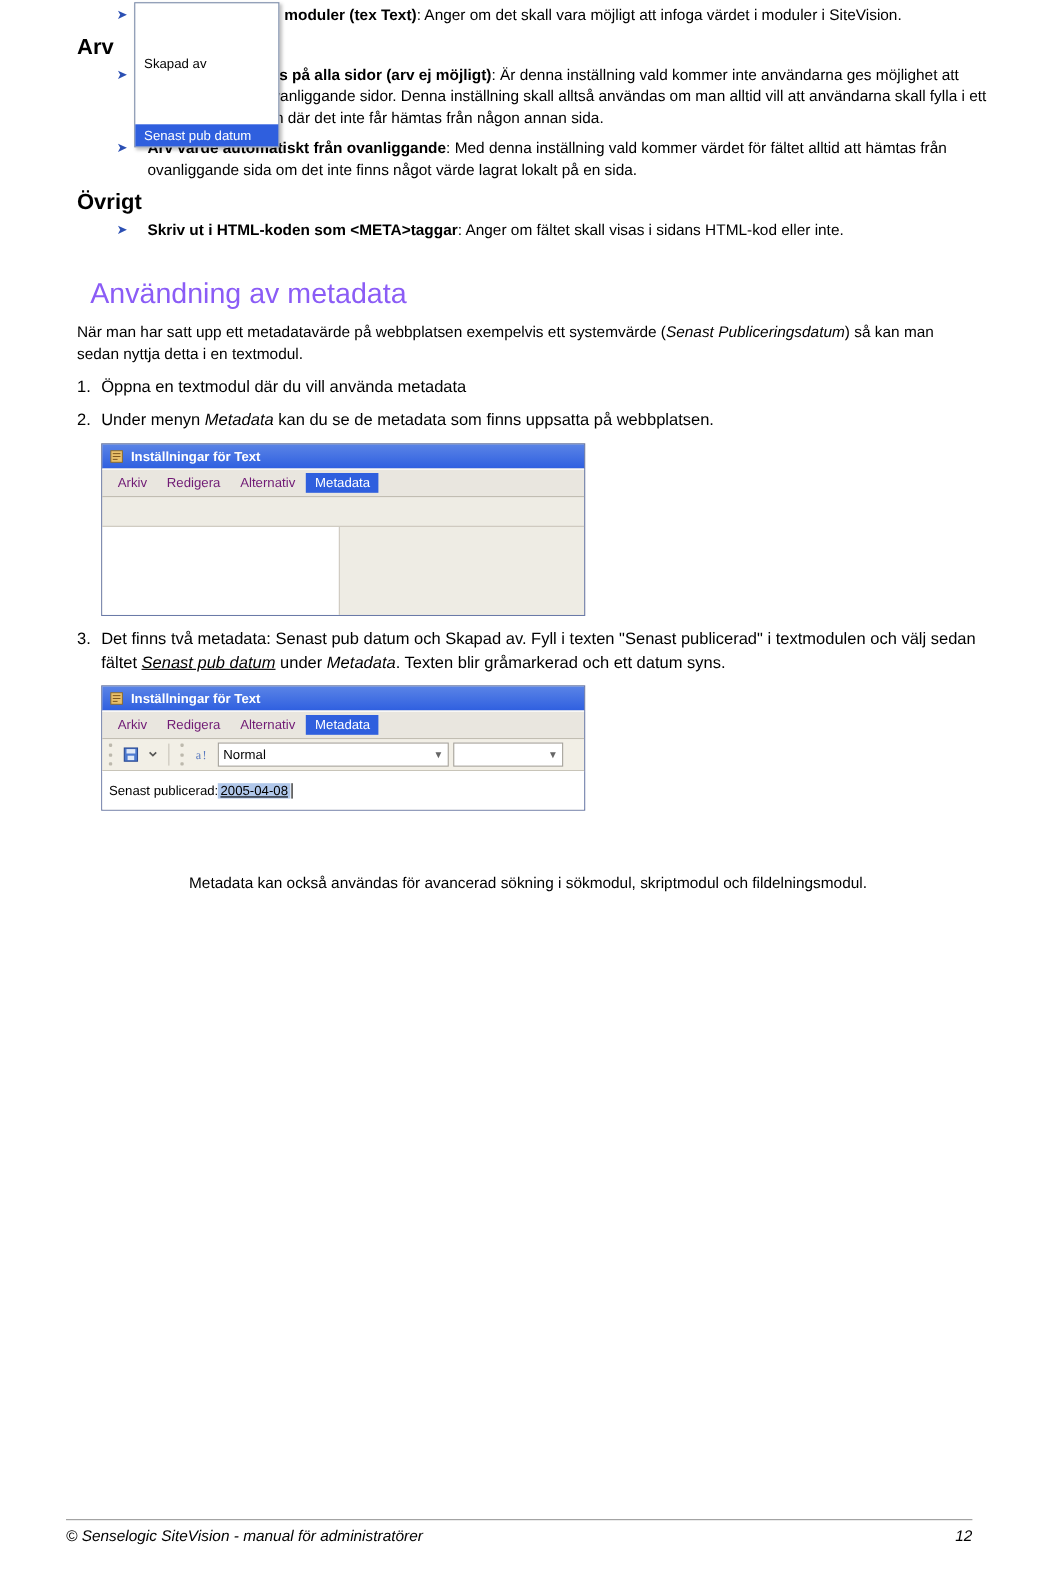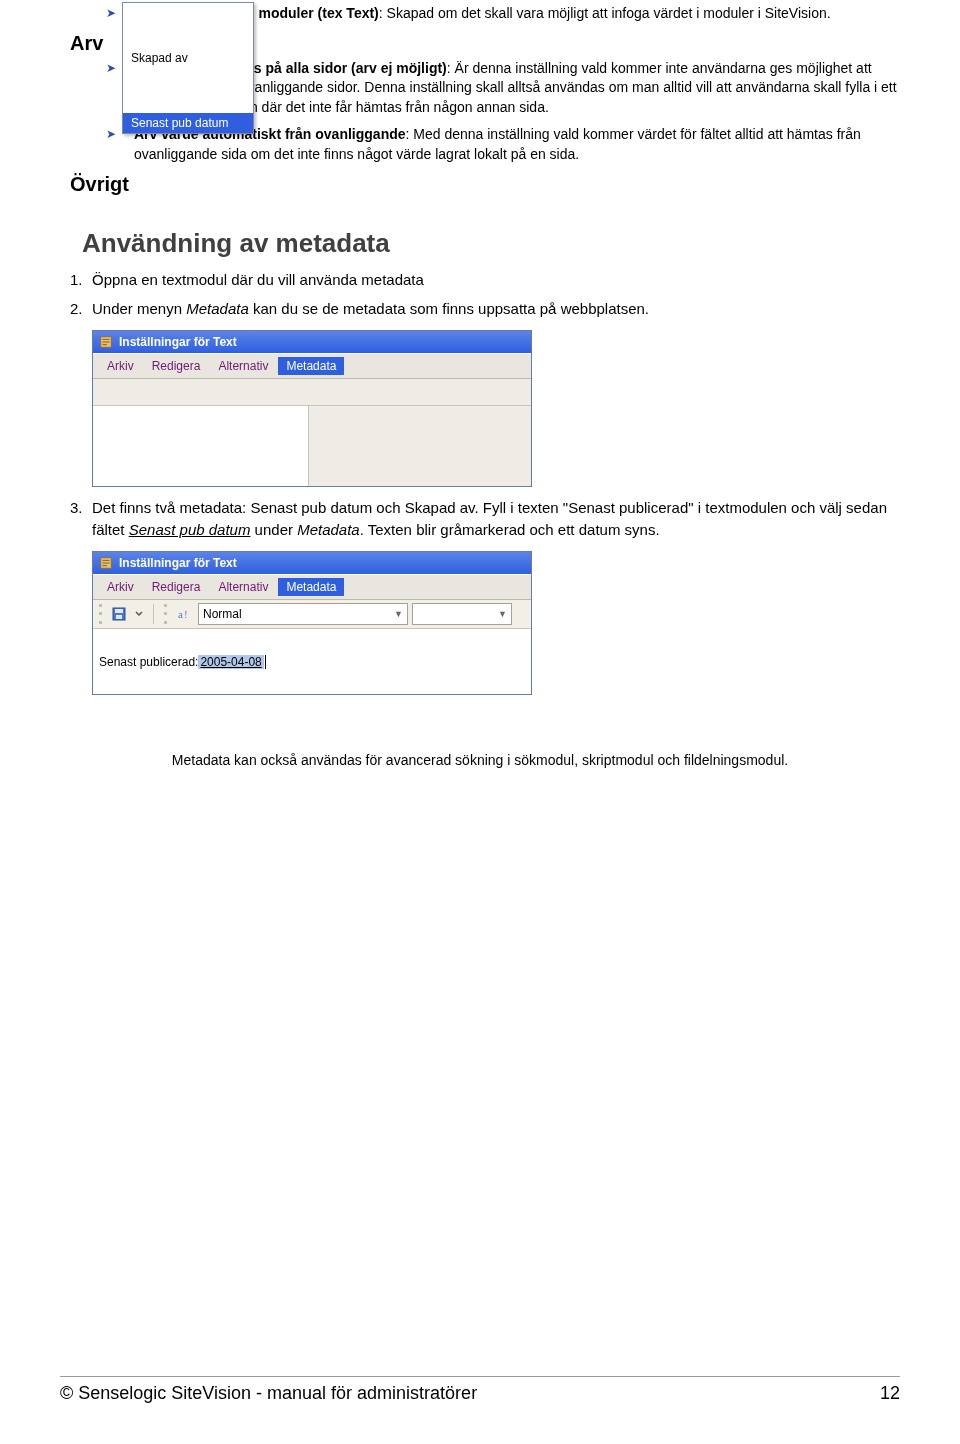--- a/index.html
+++ b/index.html
@@ -40,24 +40,24 @@
     font-size: 20px;
     margin: 8px 0 4px 10px;
   }
   .body-text {
     font-size: 14px;
     line-height: 1.4;
     margin: 6px 10px 10px 10px;
   }
   h2.section-heading {
     font-family: Arial, Helvetica, sans-serif;
-    font-weight: bold;
+    font-weight: normal;
     font-size: 26px;
     margin: 32px 0 10px 22px;
-    color: #404040;
+    color: #8b5cf6;
   }
   .num-item {
     font-family: Arial, Helvetica, sans-serif;
     font-size: 15px;
     line-height: 1.45;
     margin: 8px 10px 8px 10px;
     position: relative;
     padding-left: 22px;
   }
   .num-item .num {
@@ -223,21 +223,21 @@
     font-size: 12px;
     gap: 4px;
   }
   .tool-combo .chev {
     margin-left: auto;
     font-size: 9px;
     color: #666;
   }
   .shot2 .editor {
     background: #fff;
-    padding: 19px 6px;
+    padding: 4px 6px;
     height: 26px;
     border-top: 1px solid #fff;
     display: flex;
     align-items: center;
   }
   .sel {
     background: #b0c7ea;
     padding: 0 2px;
     text-decoration: underline;
   }
@@ -248,54 +248,61 @@
     background: #000;
     vertical-align: middle;
     margin-left: 1px;
   }
 
   
   .footer {
     position: absolute;
     bottom: 44px;
     left: 60px;
-    right: 60px;
+    right: 76px;
     border-top: 1px solid #999;
     padding-top: 6px;
     font-family: Arial, Helvetica, sans-serif;
-    font-size: 18px;
+    font-size: 14px;
     display: flex;
     justify-content: space-between;
     color: #000;
+    font-style: italic;
   }
 </style>
 </head>
 <body>
 
 <div class="page">
 
   <div class="chevron-item">
-    <span class="lead">Fältet får infogas i moduler (tex Text)</span><span>: Skapad om det skall vara möjligt att infoga värdet i moduler i SiteVision.</span>
+    <span class="lead">Fältet får infogas i moduler (tex Text)</span><span>: Anger om det skall vara möjligt att infoga värdet i moduler i SiteVision.</span>
   </div>
 
   <div class="section-label">Arv</div>
 
   <div class="chevron-item">
     <span class="lead">Värde måste anges på alla sidor (arv ej möjligt)</span><span>: Är denna inställning vald kommer inte användarna ges möjlighet att ärva värden från ovanliggande sidor. Denna inställning skall alltså användas om man alltid vill att användarna skall fylla i ett värde för ett fält och där det inte får hämtas från någon annan sida.</span>
   </div>
 
   <div class="chevron-item">
     <span class="lead">Ärv värde automatiskt från ovanliggande</span><span>: Med denna inställning vald kommer värdet för fältet alltid att hämtas från ovanliggande sida om det inte finns något värde lagrat lokalt på en sida.</span>
   </div>
 
   <div class="section-label">Övrigt</div>
 
+  <div class="chevron-item">
+    <span class="lead">Skriv ut i HTML-koden som &lt;META&gt;taggar</span><span>: Anger om fältet skall visas i sidans HTML-kod eller inte.</span>
+  </div>
 
   <h2 class="section-heading">Användning av metadata</h2>
 
+  <div class="body-text">
+    <span>När man har satt upp ett metadatavärde på webbplatsen exempelvis ett systemvärde (</span><span class="italic">Senast Publiceringsdatum</span><span>) så kan man sedan nyttja detta i en textmodul.</span>
+  </div>
 
   <div class="num-item">
     <span class="num">1.</span>
     <span>Öppna en textmodul där du vill använda metadata</span>
   </div>
 
   <div class="num-item">
     <span class="num">2.</span>
     <span>Under menyn </span><span class="italic">Metadata</span><span> kan du se de metadata som finns uppsatta på webbplatsen.</span>
   </div>

